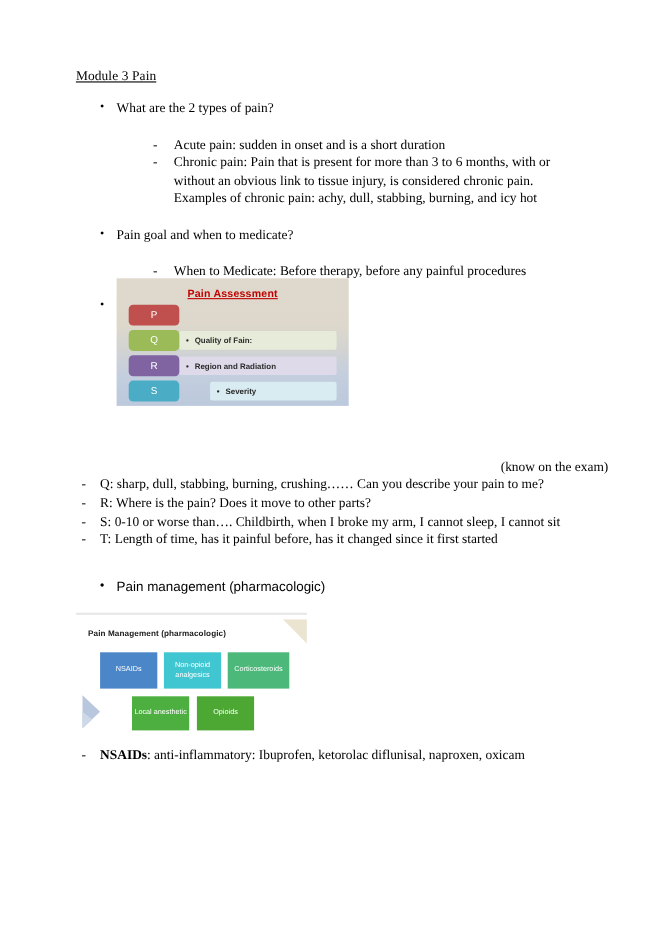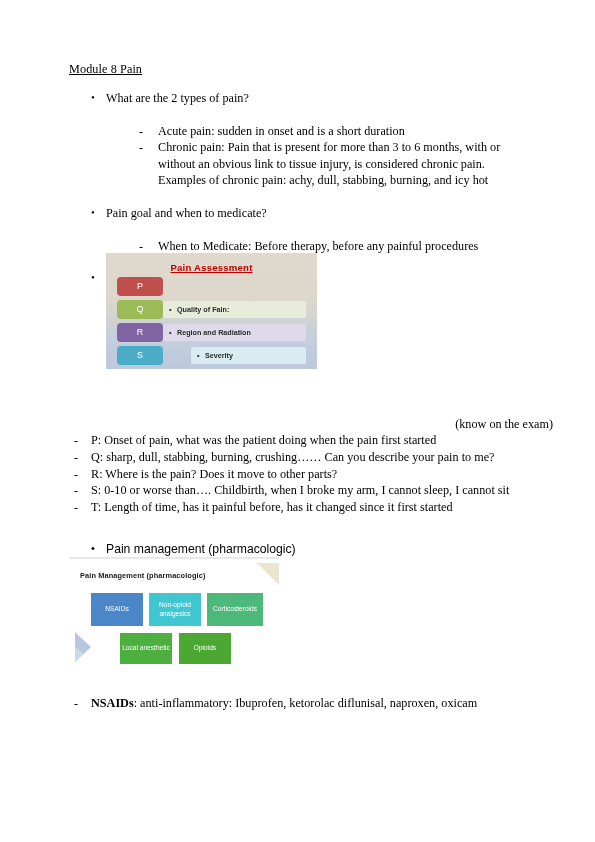--- a/index.html
+++ b/index.html
@@ -214,21 +214,21 @@
     top: 67px;
     width: 26px;
     height: 34px;
   }
 </style>
 </head>
 <body>
 
 <div class="page">
 
-  <div class="doc-title">Module 8 Pain</div>
+  <div class="doc-title">Module 3 Pain</div>
 
   <ul class="lvl1">
 
     <li>
       <span class="btxt">What are the 2 types of pain?</span>
       <ul class="lvl2">
         <li>Acute pain: sudden in onset and is a short duration</li>
         <li>
           <span>Chronic pain: Pain that is present for more than 3 to 6 months, with or without an obvious link to tissue injury, is considered chronic pain.</span>
           <span class="sub-note">Examples of chronic pain: achy, dull, stabbing, burning, and icy hot</span>
@@ -246,21 +246,20 @@
     <li>
       <span class="btxt">Pain Assessment:</span>
     </li>
   </ul>
 
   <div style="height:146px"></div>
 
   <div class="exam-note" style="text-align:right;margin-top:-17px">(know on the exam)</div>
 
   <ul class="dashlist">
-    <li>P: Onset of pain, what was the patient doing when the pain first started</li>
     <li>Q: sharp, dull, stabbing, burning, crushing…… Can you describe your pain to me?</li>
     <li>R: Where is the pain? Does it move to other parts?</li>
     <li>S: 0-10 or worse than…. Childbirth, when I broke my arm, I cannot sleep, I cannot sit</li>
     <li>T: Length of time, has it painful before, has it changed since it first started</li>
   </ul>
 
   <ul class="lvl1" style="margin-top:26px">
     <li class="sans-bullet">
       <span class="btxt">Pain management (pharmacologic)</span>
     </li>

